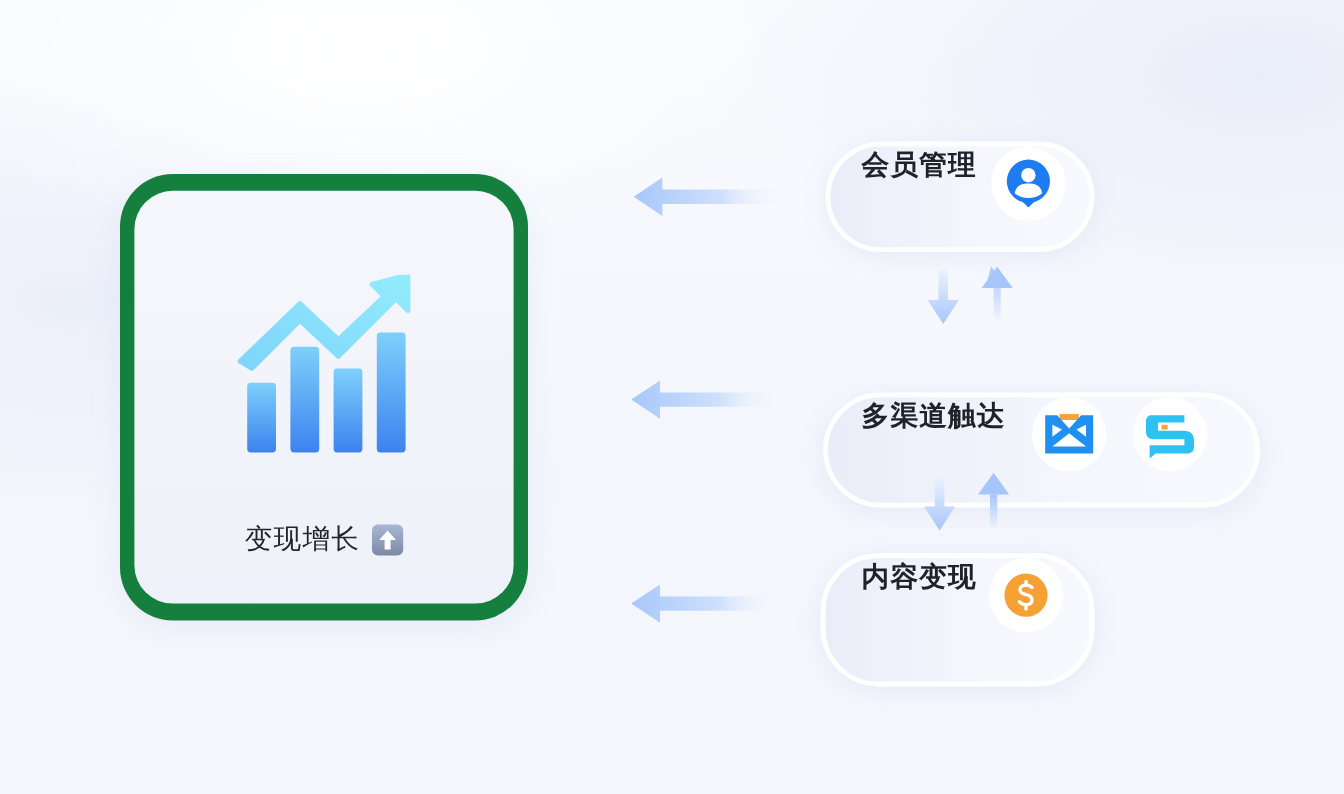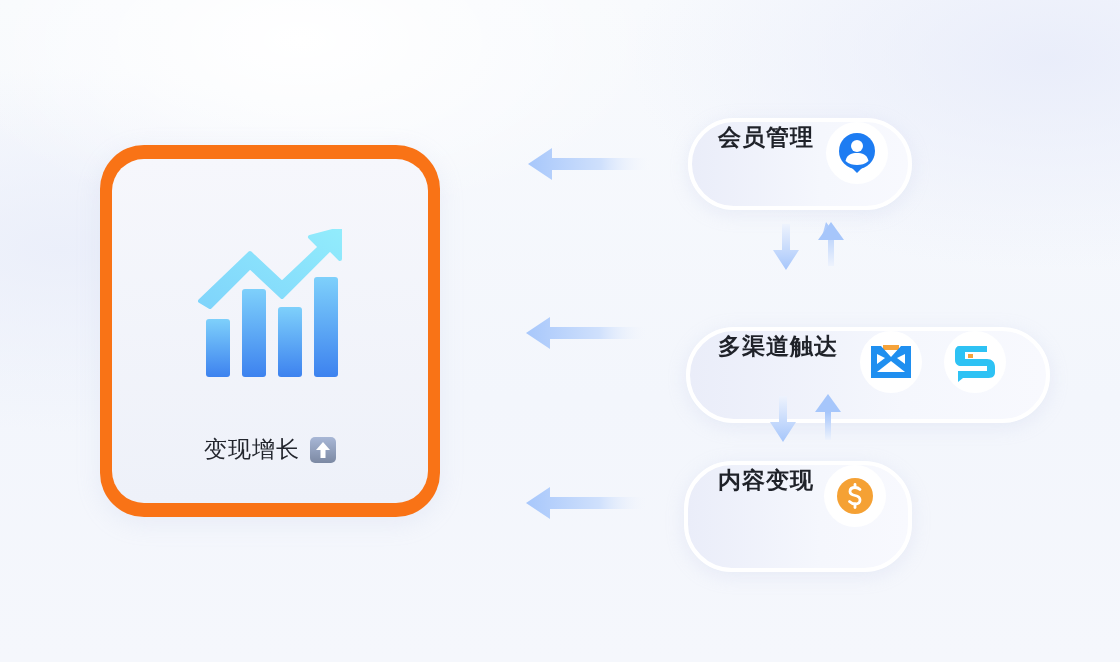--- a/index.html
+++ b/index.html
@@ -10,21 +10,21 @@
       radial-gradient(ellipse 520px 260px at 300px 40px, rgba(255,255,255,1) 0%, rgba(255,255,255,0) 70%),
       radial-gradient(ellipse 600px 300px at 1050px 60px, rgba(232,236,250,0.9) 0%, rgba(240,244,252,0) 70%),
       radial-gradient(ellipse 500px 260px at 60px 250px, rgba(234,238,250,0.9) 0%, rgba(240,244,252,0) 70%),
       linear-gradient(180deg, #f8fafd 0%, #f3f6fc 60%, #f5f7fc 100%);
   }
   .abs { position: absolute; }
 
   
   .card-outer {
     left: 100px; top: 145px; width: 340px; height: 372px;
-    border-radius: 44px; background: #f97316;
+    border-radius: 44px; background: #15803d;
     box-shadow: 0 6px 24px rgba(180,190,220,0.18);
   }
   .card-inner {
     position: absolute; left: 12px; top: 14px; right: 12px; bottom: 14px;
     border-radius: 32px;
     background: linear-gradient(180deg, #f6f7fc 0%, #eef1f9 100%);
   }
   .chart-icon { position: absolute; left: 86px; top: 70px; width: 150px; height: 160px; }
   .card-label {
     position: absolute; left: 0; right: 0; top: 275px;

